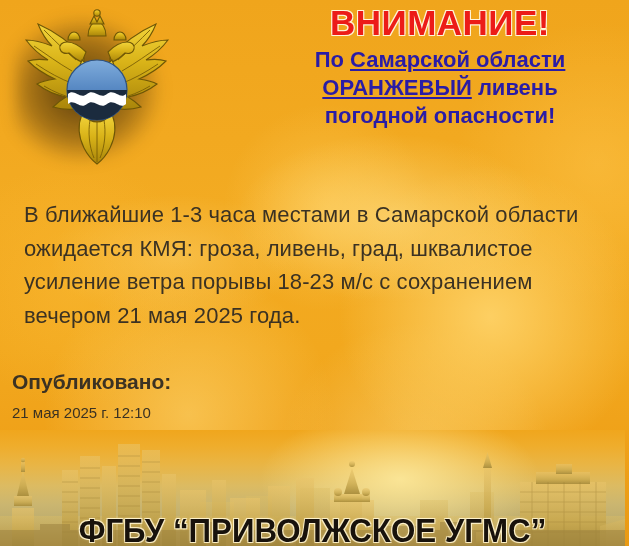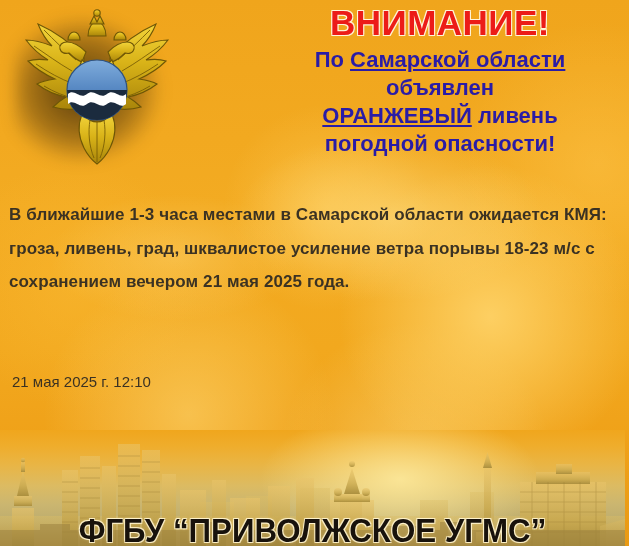--- a/index.html
+++ b/index.html
@@ -91,28 +91,27 @@
     margin: 0;
     white-space: nowrap;
     text-align: center;
   }
   .head-line.l1 { margin-top: 2px; }
   .u { text-decoration: underline; text-decoration-thickness: 2px; text-underline-offset: 2px; }
 
   
   .body-text {
     position: absolute;
-    left: 9px;
+    left: 24px;
     top: 198px;
     width: 598px;
-    font-size: 17px;
+    font-size: 22px;
     line-height: 33.5px;
     color: #3B3223;
     letter-spacing: 0.1px;
-    font-weight: bold;
   }
 
   
   .published {
     position: absolute;
     left: 12px;
     top: 366px;
     width: 420px;
     color: #3B3223;
   }
@@ -254,28 +253,28 @@
         <path d="M59,84 A30,30 0 0 0 119,84 Z" fill="#1B2B3E"></path>
         <path d="M60,88 C66,82 72,94 79,88 C86,82 92,94 99,88 C106,82 112,94 118,88
                  L118,98 C112,104 106,92 99,98 C92,104 86,92 79,98 C72,104 66,92 60,98 Z" fill="#FFFFFF"></path>
       </g>
     </svg>
   </div>
 
   <div class="header-text">
     <div class="attention">ВНИМАНИЕ!</div>
     <div class="head-line l1"><span>По </span><span class="u">Самарской области</span></div>
-    <div class="head-line">объявлен</div>
     <div class="head-line"><span class="u">ОРАНЖЕВЫЙ</span><span> ливень</span></div>
     <div class="head-line">погодной опасности!</div>
   </div>
 
   <div class="body-text"> В ближайшие 1-3 часа  местами в Самарской области ожидается КМЯ: гроза, ливень, град, шквалистое  усиление ветра порывы 18-23 м/с с сохранением вечером 21 мая 2025 года.</div>
 
   <div class="published">
+    <div class="pub-label">Опубликовано:</div>
     <div class="pub-value">21 мая 2025 г. 12:10</div>
   </div>
 
   <div class="footer">
     <div class="footer-sky"></div>
     <div class="footer-glow"></div>
 
     <svg class="skyline-svg" width="629" height="116" viewBox="0 0 629 116">
       <defs>
         <linearGradient id="sky1" x1="0" y1="0" x2="0" y2="1">

